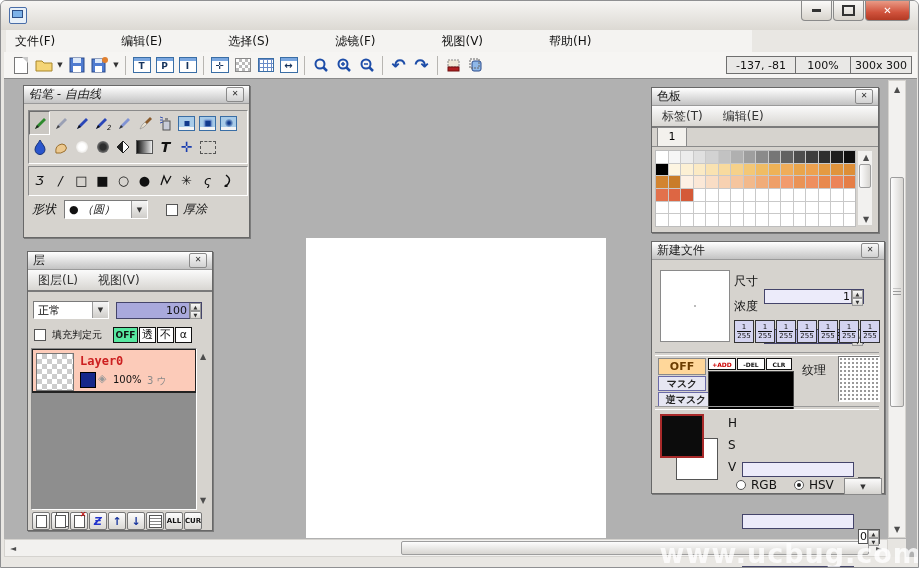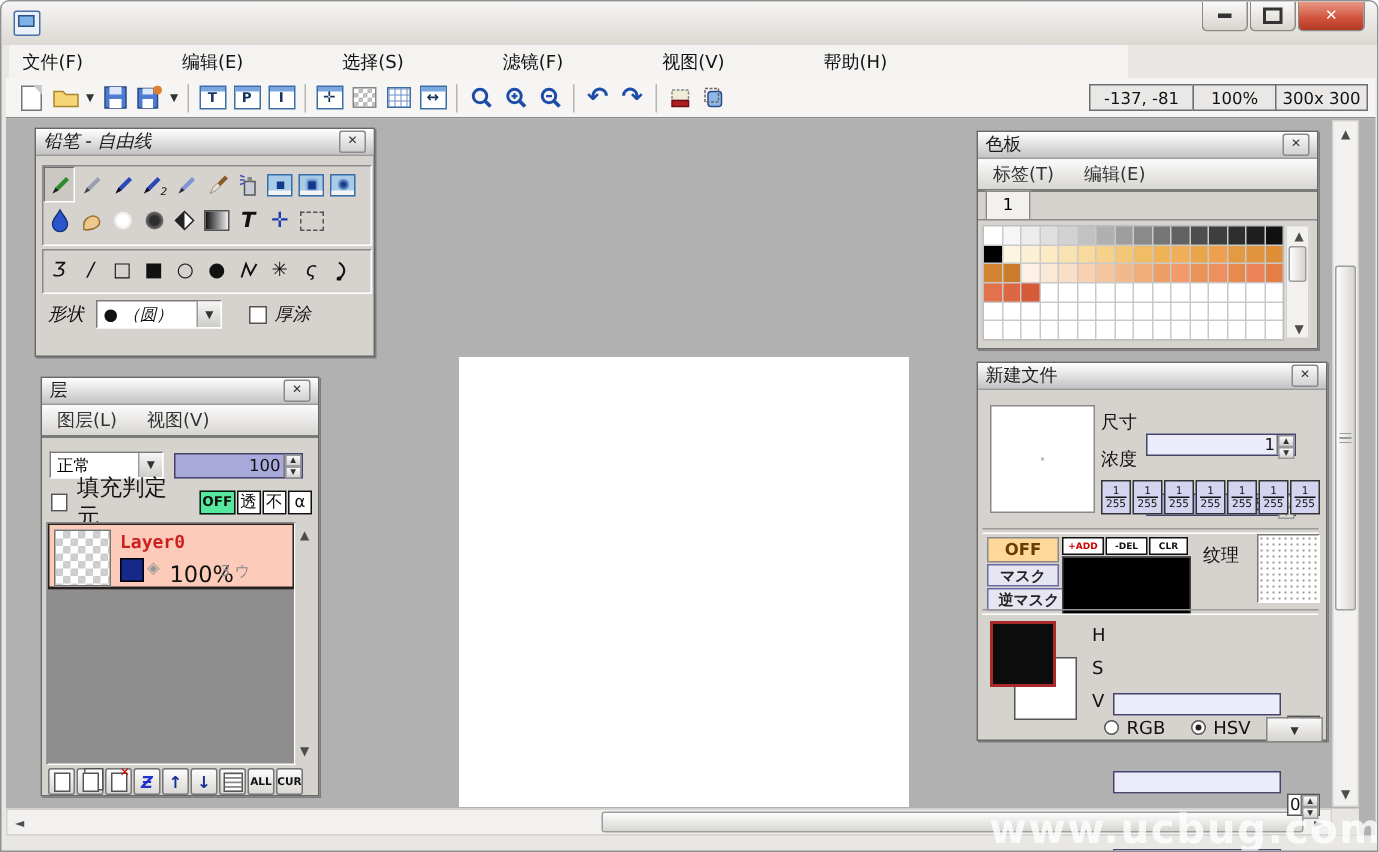--- a/index.html
+++ b/index.html
@@ -132,21 +132,21 @@
   .texture-btn{background:#fff;border:1px solid #777;border-right-color:#fff;border-bottom-color:#fff;
       background-image:radial-gradient(#999 0.8px,transparent 1px);background-size:4px 4px;}
   .numbox{background:#fff;border:1px solid #555;font-size:11px;display:flex;align-items:center;justify-content:flex-end;
           padding-right:12px;box-sizing:border-box;position:relative;color:#111;}
   .radio{width:10px;height:10px;border:1px solid #555;border-radius:50%;background:#fff;position:relative;box-sizing:border-box;}
   .radio.sel:after{content:"";position:absolute;left:2px;top:2px;width:4px;height:4px;border-radius:50%;background:#222;}
   .swatch-black{background:#0c0c0c;border:2px solid var(--swatch_red);}
   .swatch-white{background:#fff;border:1px solid #555;}
   #watermark{right:-4px;bottom:-2px;font-size:27px;font-weight:bold;color:rgba(255,255,255,.8);
              letter-spacing:1px;z-index:50;white-space:nowrap;}
-  .fs11{font-size:15px;color:#111;} .fs12{font-size:12px;color:#111;}
+  .fs11{font-size:10px;color:#111;} .fs12{font-size:12px;color:#111;}
 </style>
 </head>
 <body>
 
 <div id="win">
 
   <div class="abs" id="titlebar">
     <div id="appicon"></div>
     <div class="winbtns">
       <div class="wbtn">

